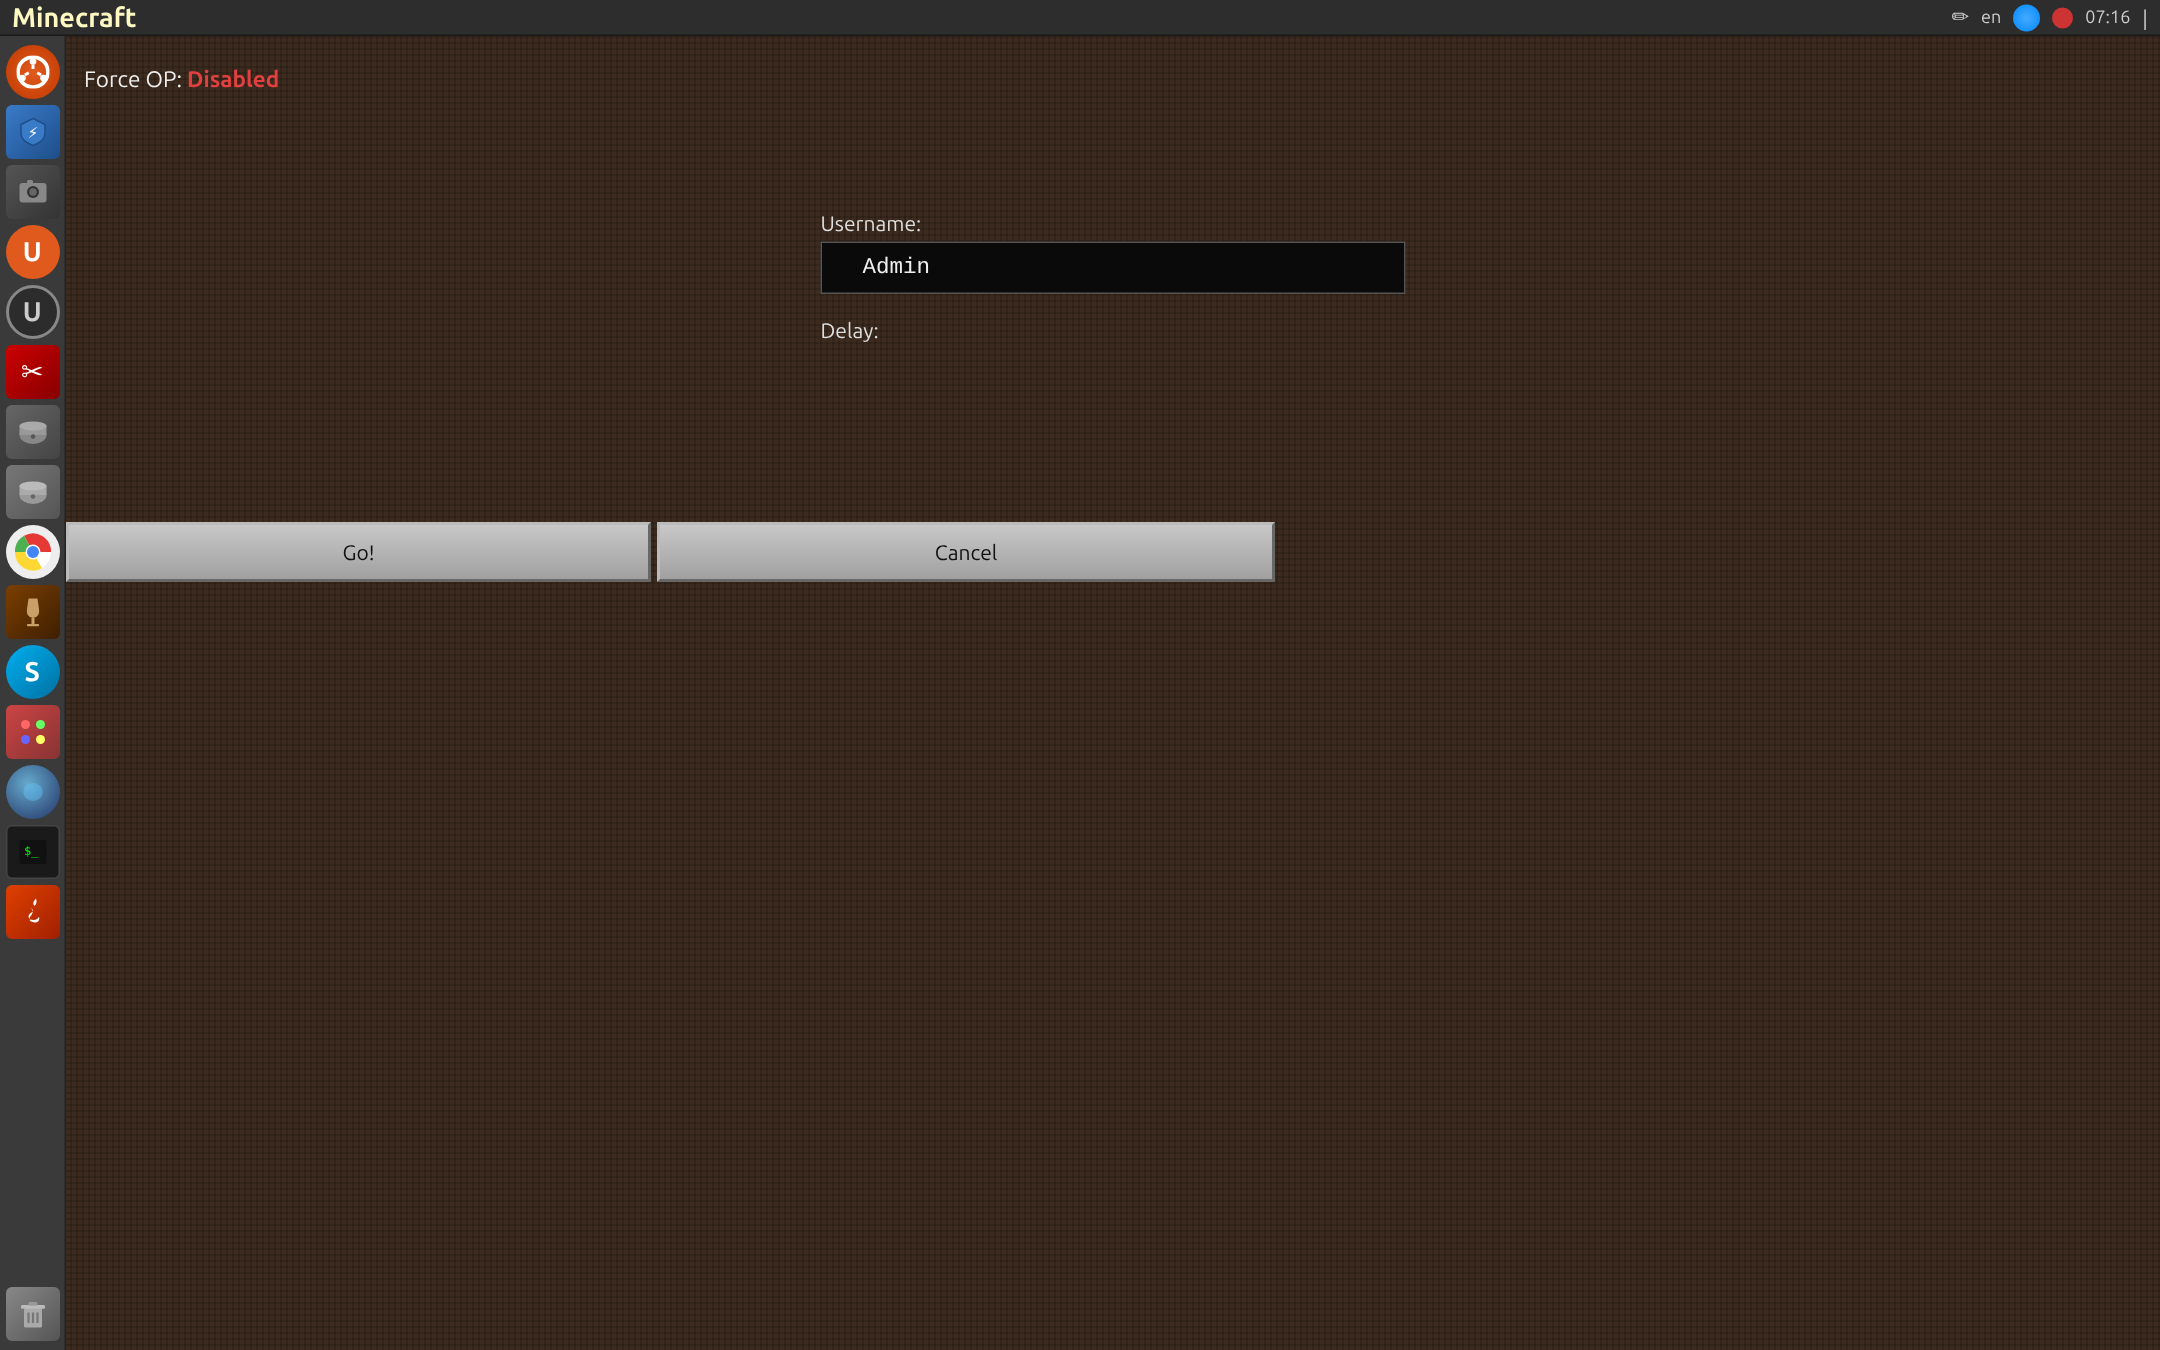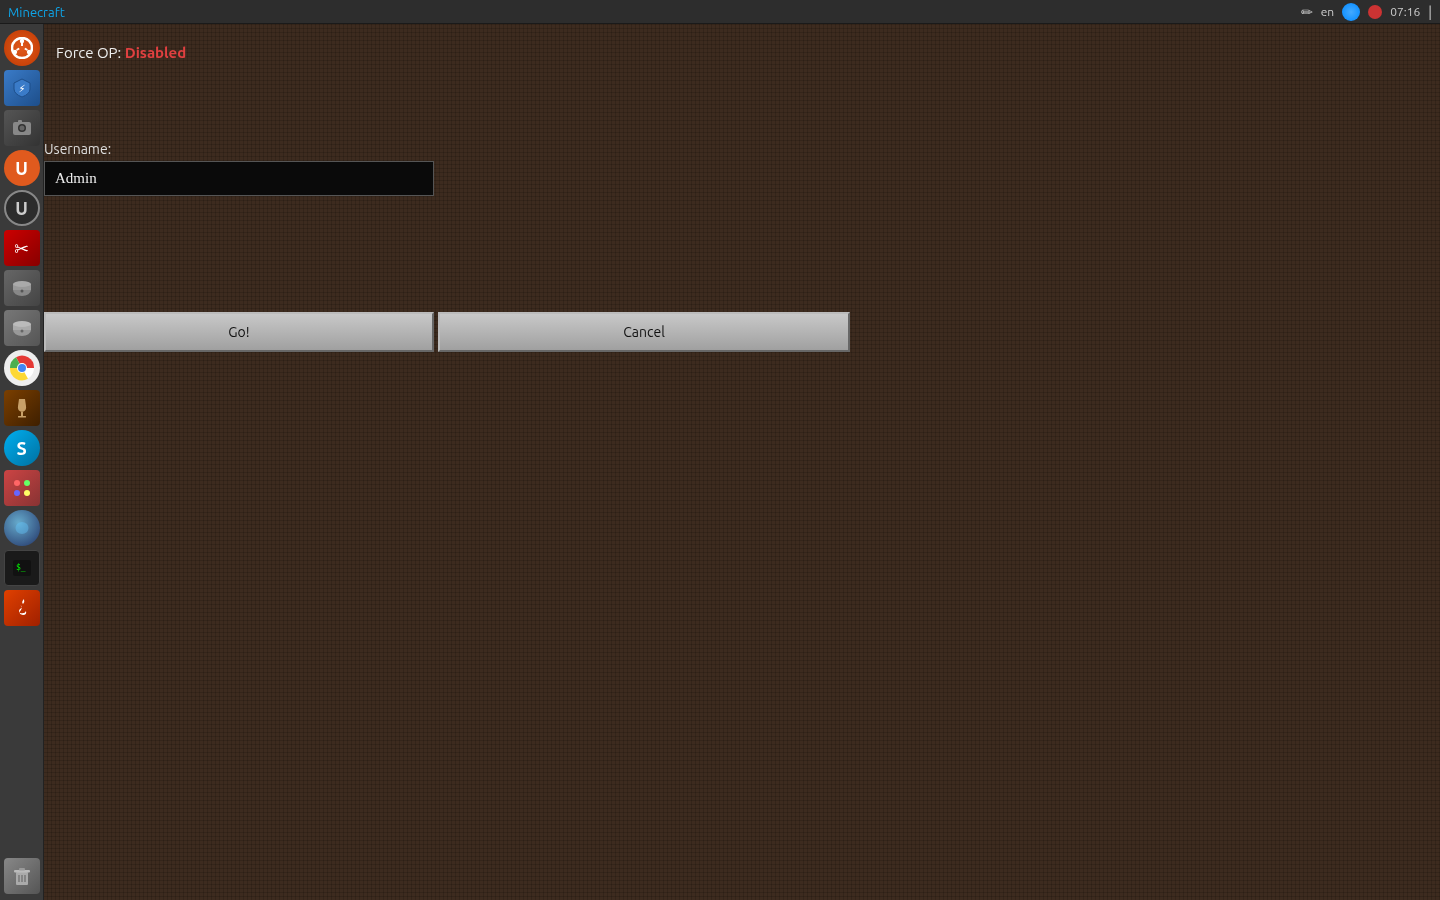--- a/index.html
+++ b/index.html
@@ -20,23 +20,23 @@
       height: 24px;
       background: #2d2d2d;
       display: flex;
       align-items: center;
       justify-content: space-between;
       padding: 0 8px;
       z-index: 100;
       border-bottom: 1px solid #1a1a1a;
     }
     .taskbar-top-left {
-      color: #0ea5e9;
-      font-size: 13px;
-      font-weight: normal;
+      color: #fef9c3;
+      font-size: 18px;
+      font-weight: bold;
     }
     .taskbar-top-right {
       display: flex;
       align-items: center;
       gap: 8px;
       color: #ccc;
       font-size: 12px;
     }
     .taskbar-top-right span {
       display: flex;
@@ -130,42 +130,42 @@
       font-weight: bold;
       padding: 4px 14px;
       cursor: pointer;
       font-family: inherit;
       min-width: 90px;
     }
 
     
     .form-area {
       display: flex;
-      flex-direction: row;
+      flex-direction: column;
       align-items: center;
       margin-top: 60px;
     }
     .form-group {
       margin-bottom: 16px;
       width: 390px;
     }
     .form-label {
       color: #ddd;
       font-size: 14px;
       margin-bottom: 4px;
       display: block;
     }
     .form-input {
       width: 100%;
       background: #0a0a0a;
       border: 1px solid #555;
       color: #eee;
       font-size: 15px;
-      padding: 8px 10px;
-      font-family: Liberation Serif, serif;
+      padding: 8px 27px;
+      font-family: Liberation Mono, monospace;
       outline: none;
     }
     .action-btn {
       width: 100%;
       padding: 10px;
       background: linear-gradient(to bottom, #c8c8c8, #a0a0a0);
       border: 2px outset #bbb;
       color: #111;
       font-size: 14px;
       font-weight: normal;
@@ -342,20 +342,21 @@
     <span class="status-value">Disabled</span>
   </div>
 
 
   <div class="form-area">
     <div class="form-group">
       <label class="form-label">Username:</label>
       <input class="form-input" type="text" value="Admin" style="">
     </div>
     <div class="form-group">
+      <label class="form-label">Delay:</label>
     </div>
   </div>
 
   <div style="display:flex;flex-direction:row;align-items:center;margin-top:100px;gap:4px;">
     <div style="width:390px;">
       <button class="action-btn">Go!</button>
     </div>
     <div style="width:412px;">
       <button class="action-btn">Cancel</button>
     </div>

